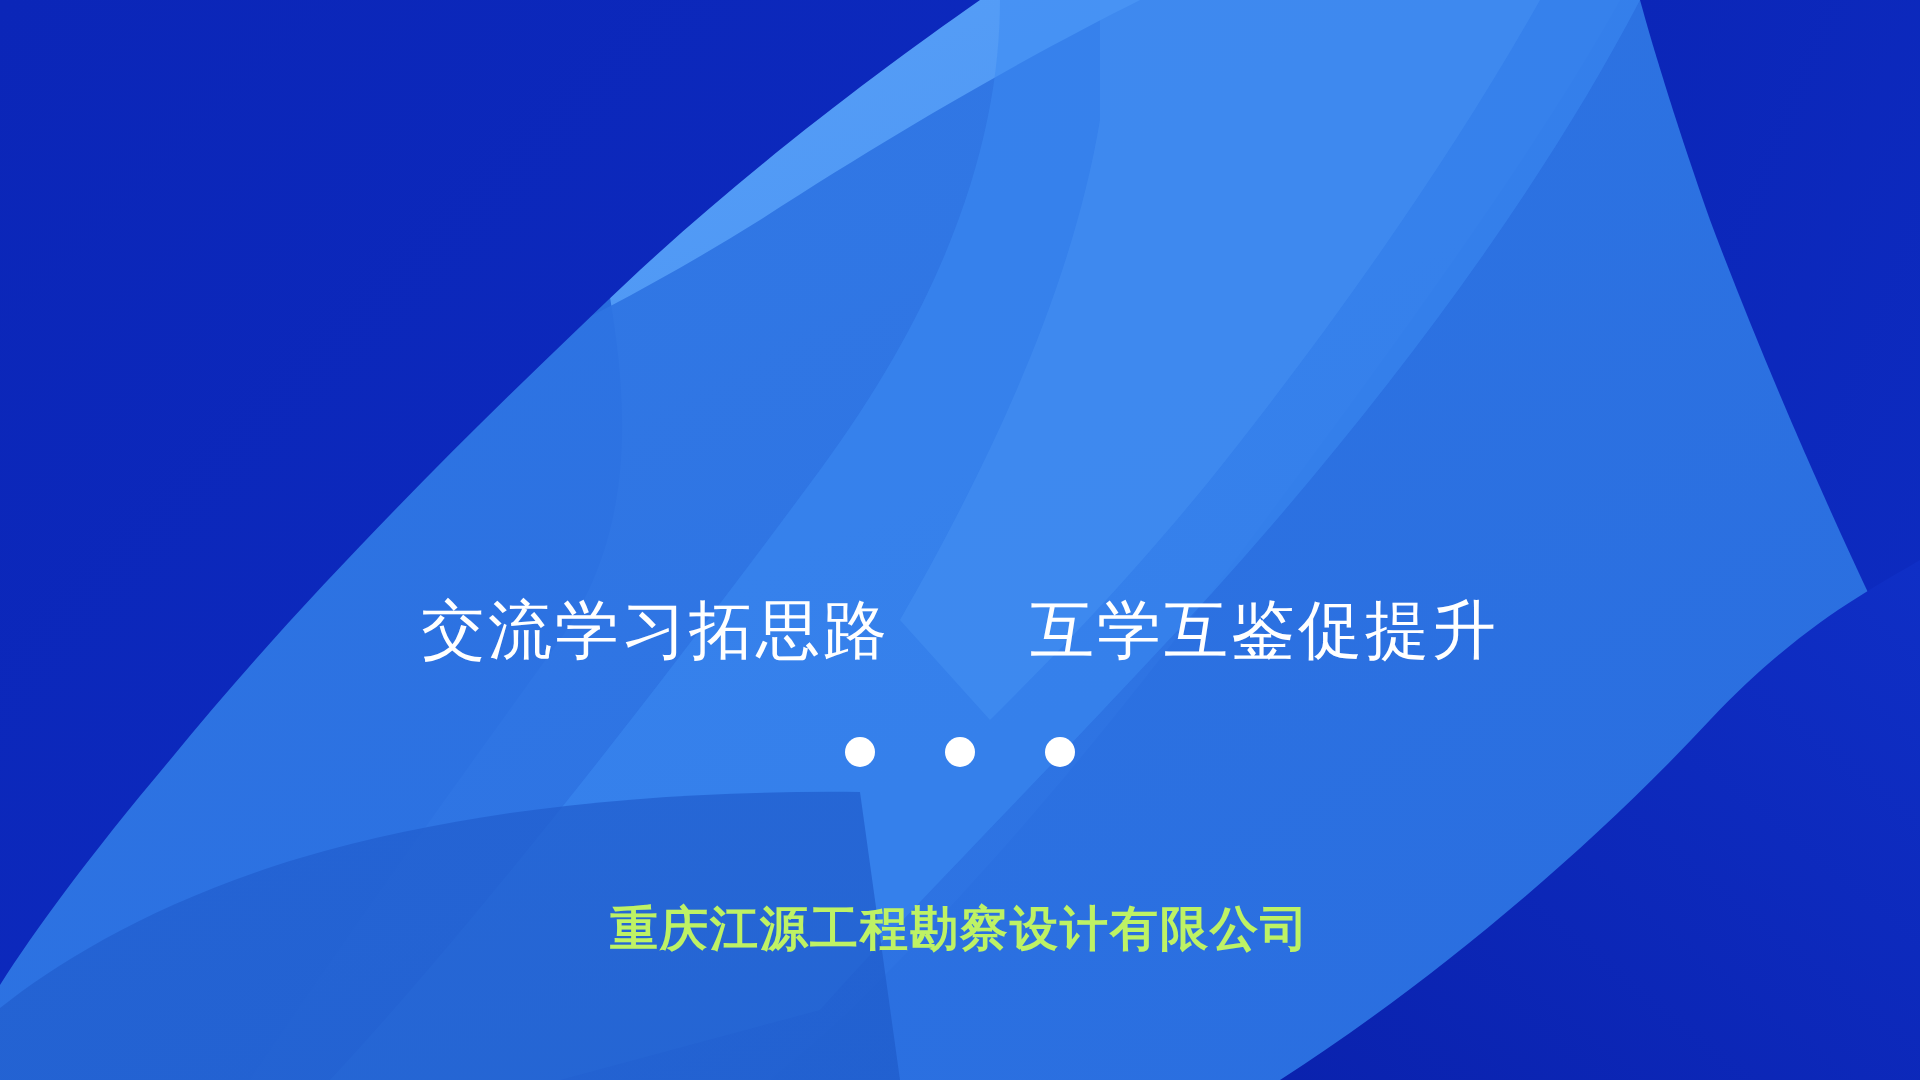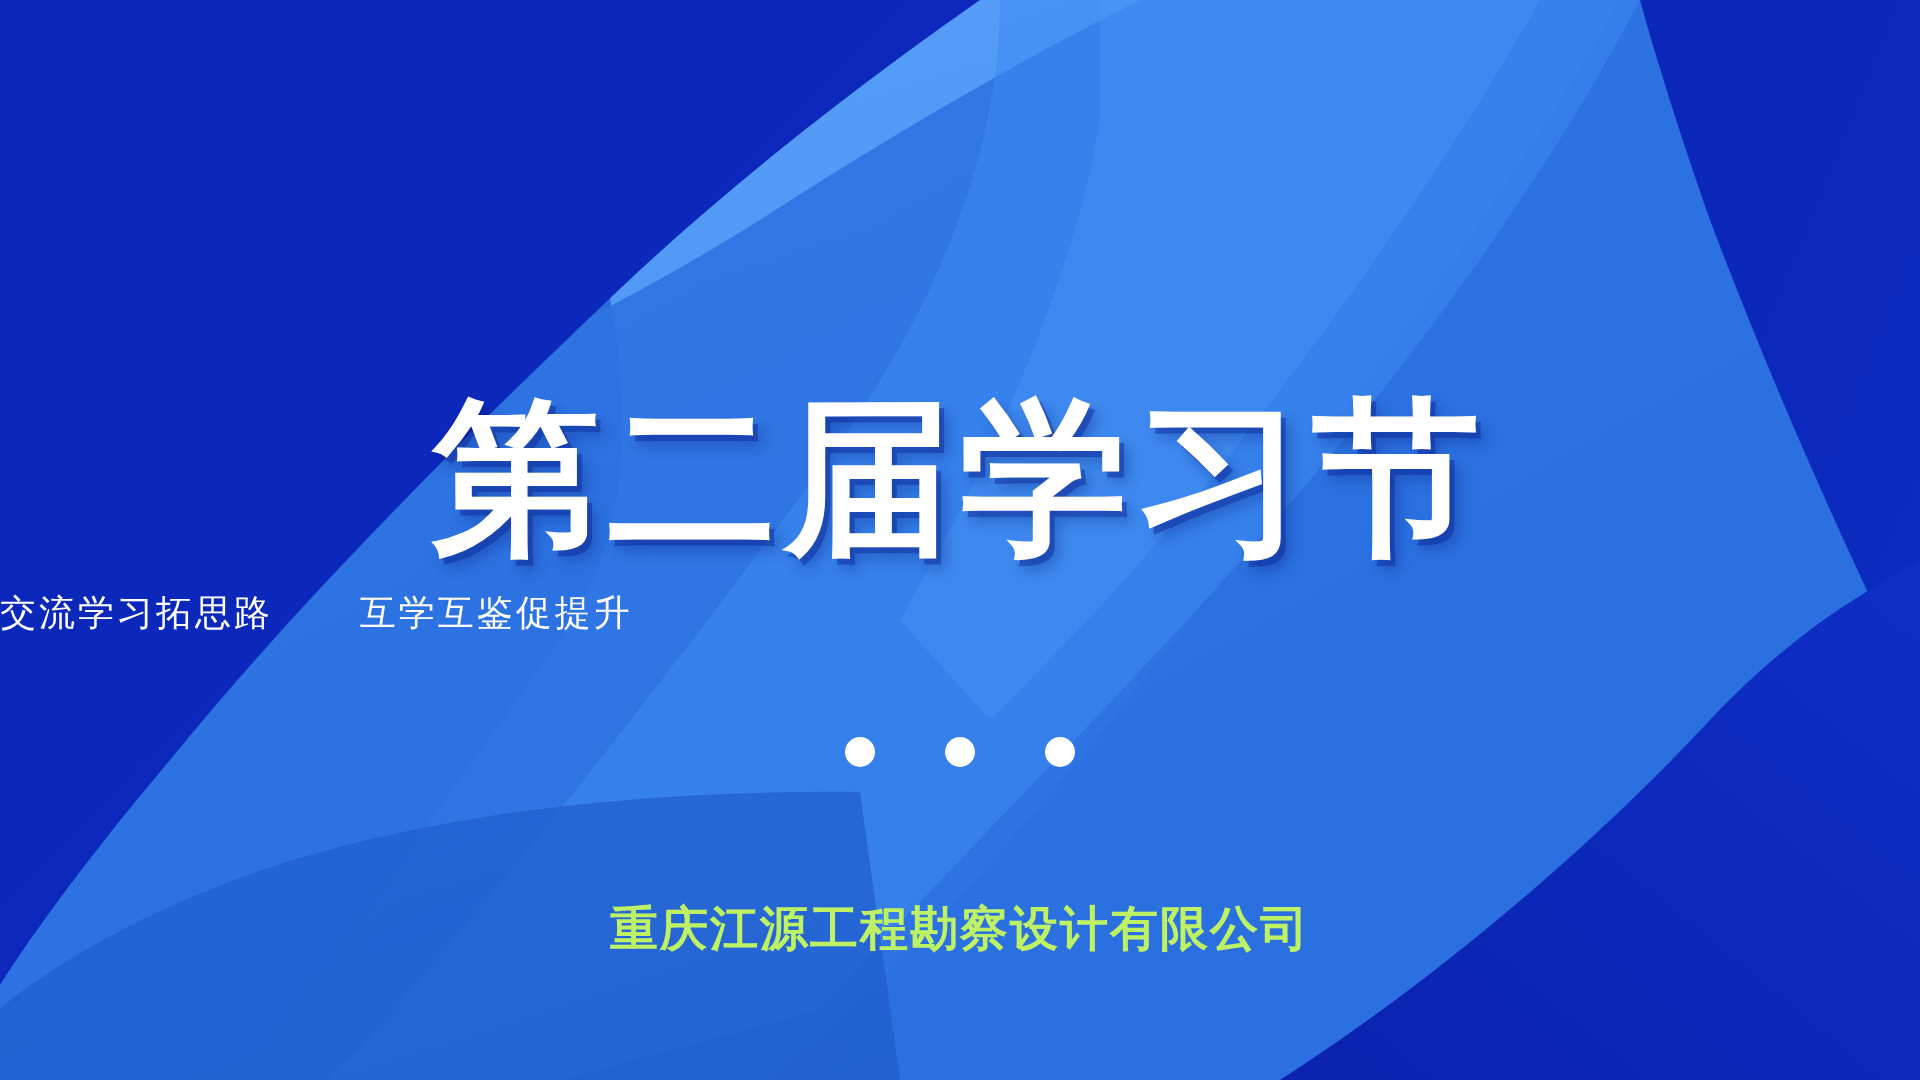--- a/index.html
+++ b/index.html
@@ -55,21 +55,22 @@
        9px 11px 14px rgba(8, 30, 120, 0.33);
     font-family: "DejaVu Sans", "Liberation Sans", sans-serif;
   }
 
   
   .subtitle {
     position: absolute;
     top: 590px;
     left: 0;
     width: 100%;
-    font-size: 36px;
+    text-align: center;
+    font-size: 64px;
     line-height: 1.25;
     font-weight: 400;
     letter-spacing: 3px;
     color: #ffffff;
     white-space: pre;
     font-family: "DejaVu Sans", "Liberation Sans", sans-serif;
   }
 
   
   .dots {
@@ -164,21 +165,20 @@
     <path fill="url(#gradSoftDark)" opacity="0.75" d="M 0,1080 L 0,1008 C 60,960 160,900 300,858
              C 470,808 660,790 860,792 L 900,1080 Z"></path>
 
     <path fill="#4c97f5" opacity="0.40" d="M 1100,0 L 1540,0 C 1450,160 1330,330 1210,480
              C 1120,590 1050,660 990,720 L 900,620
              C 980,480 1070,300 1100,120 Z"></path>
   </svg>
 
   <div class="content">
 
-    <h1 class="title">第二届学习节</h1>
 
     <div class="subtitle">交流学习拓思路      互学互鉴促提升</div>
 
     <div class="dots">
       <span class="dot"></span>
       <span class="dot"></span>
       <span class="dot"></span>
     </div>
 
     <div class="company">重庆江源工程勘察设计有限公司</div>

